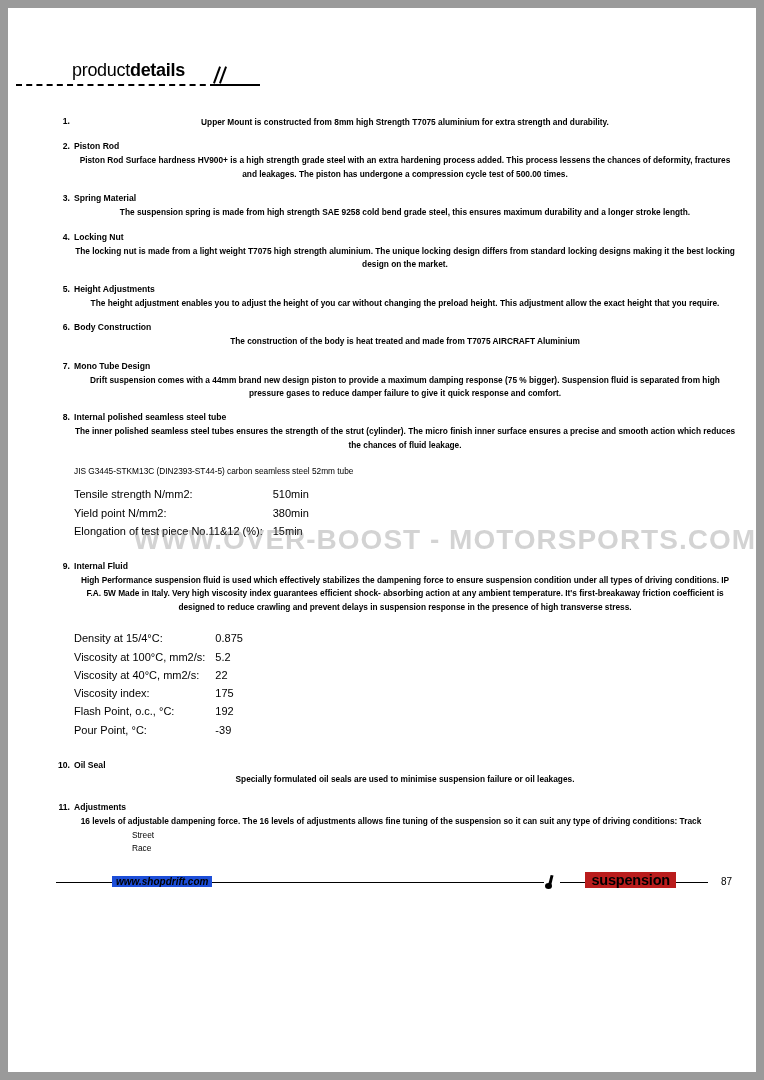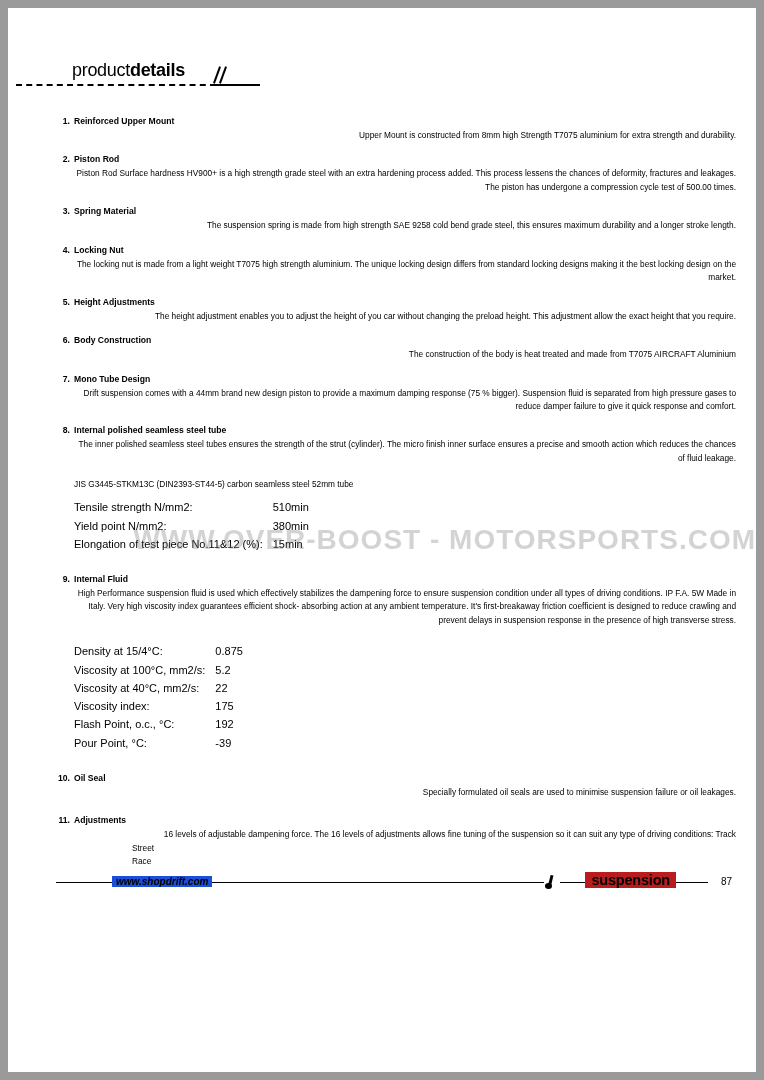--- a/index.html
+++ b/index.html
@@ -107,21 +107,22 @@
     font-size: 8.6px;
     font-weight: bold;
     color: #000;
     margin-bottom: 3px;
   }
   .item-body {
     margin-left: 28px;
     font-size: 8.3px;
     line-height: 1.62;
     color: #000;
-    text-align: right;
+    text-align: center;
+    font-weight: bold;
   }
   .spec-table {
     margin-left: 28px;
     margin-top: 12px;
     border-collapse: collapse;
     font-size: 11px;
     color: #000;
   }
   .spec-table td {
     padding: 0 0 4.5px 0;
@@ -244,21 +245,20 @@
       </div>
       <div class="header-rule"></div>
       <div class="header-rule2"></div>
       <div class="header-slash"></div>
     </div>
 
     <div class="items">
 
       <div class="item">
         <div class="item-num">1.</div>
-        <div class="item-title">Reinforced Upper Mount</div>
         <div class="item-body">Upper Mount is constructed from 8mm high Strength T7075 aluminium for extra strength and durability.</div>
       </div>
 
       <div class="item">
         <div class="item-num">2.</div>
         <div class="item-title">Piston Rod</div>
         <div class="item-body">Piston Rod Surface hardness HV900+ is a high strength grade steel with an extra hardening process added. This process lessens the chances of deformity, fractures and leakages. The piston has undergone a compression cycle test of 500.00 times.</div>
       </div>
 
       <div class="item">

